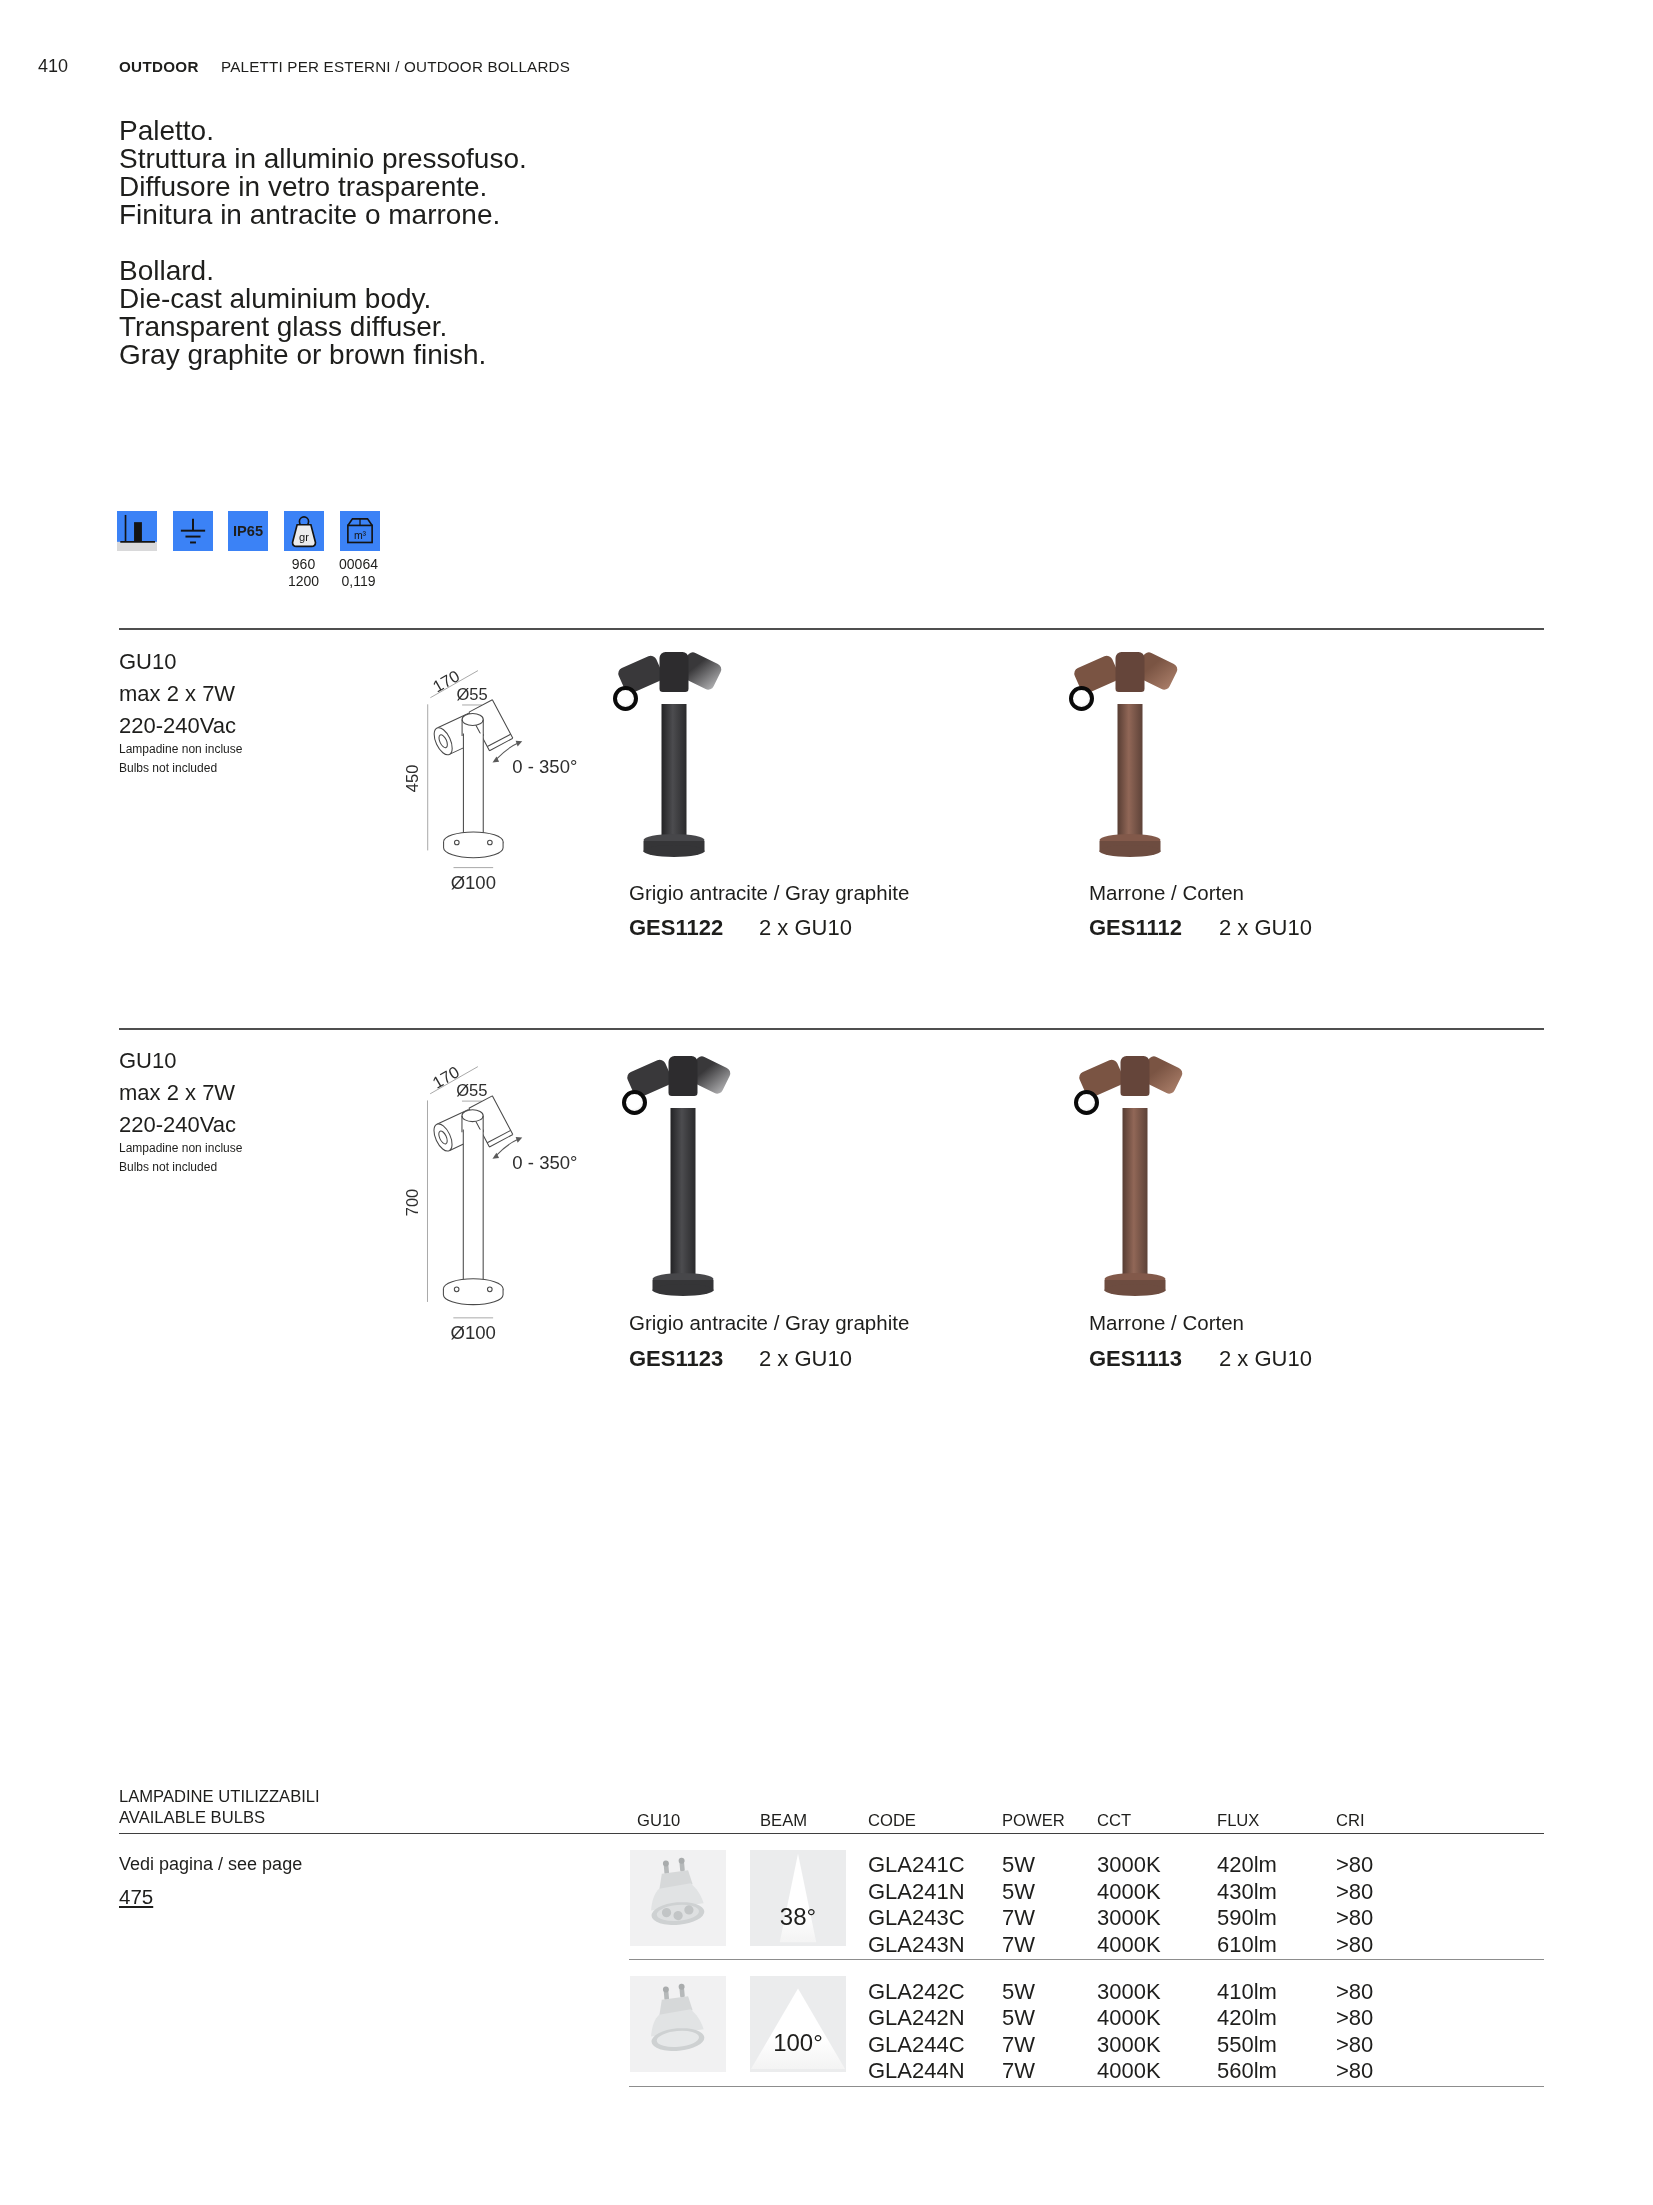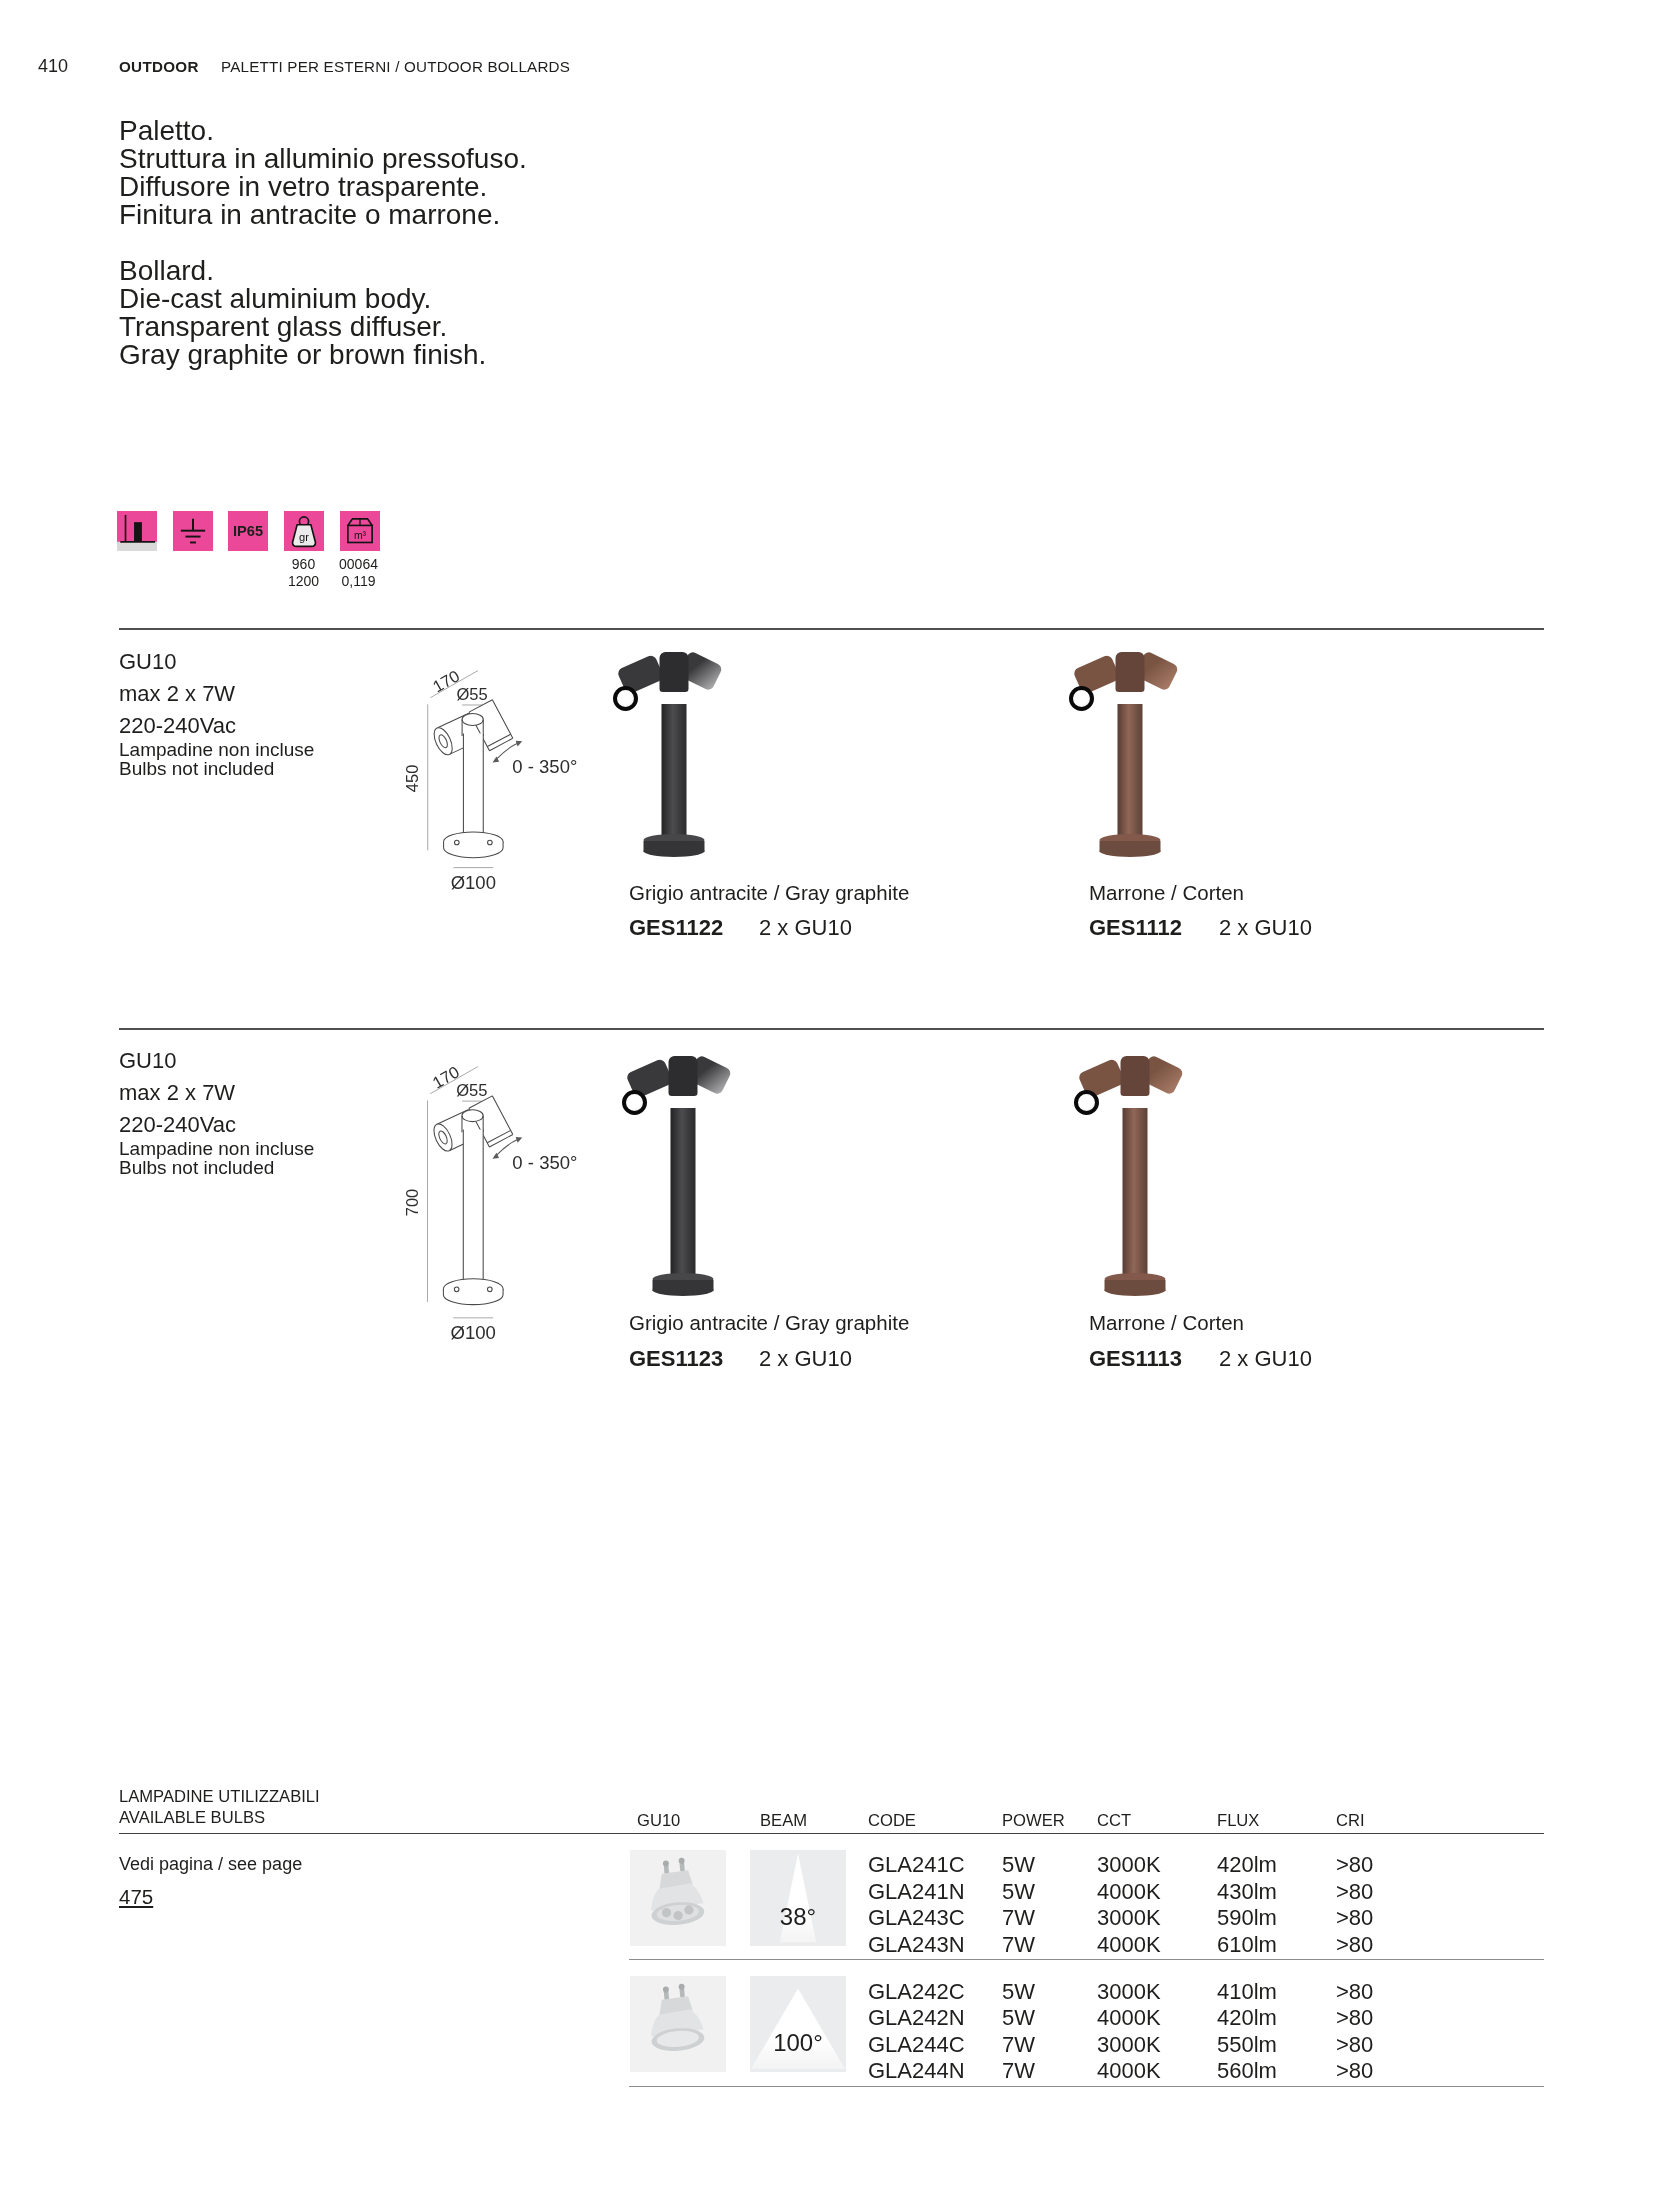--- a/index.html
+++ b/index.html
@@ -6,24 +6,24 @@
   #page{position:relative;width:1654px;height:2205px;background:#ffffff;
         font-family:"Liberation Sans","DejaVu Sans",sans-serif;color:#1e1e1c;overflow:hidden;}
   .abs{position:absolute;}
   .rule{position:absolute;height:2px;background:#4f4f4f;}
   .rule2{position:absolute;height:1.3px;background:#3f3f3f;}
   .rule3{position:absolute;height:1.3px;background:#8d8d8d;}
   .pgnum{font-size:18px;}
   .hcat{font-size:15.2px;font-weight:bold;letter-spacing:0.3px;}
   .hsub{font-size:15.2px;letter-spacing:0.2px;}
   .desc{font-size:28px;line-height:28px;}
-  .iconbox{position:absolute;width:40px;height:40px;background:#ec4899;}
+  .iconbox{position:absolute;width:40px;height:40px;background:#3b82f6;}
   .icval{font-size:14px;line-height:17px;text-align:center;}
   .spec1{font-size:22px;line-height:32px;}
-  .note{font-size:19px;line-height:19px;}
+  .note{font-size:12px;line-height:19px;}
   .finish{font-size:20.5px;}
   .code{font-size:22px;font-weight:bold;}
   .lamping{font-size:22px;}
   .colh{font-size:16.6px;}
   .cell{font-size:22px;}
   .ttl{font-size:16.6px;line-height:20.5px;}
   .seep{font-size:18px;}
   .seepn{font-size:20.5px;text-decoration:underline;}
   .photobox{position:absolute;width:96px;height:96px;background:#f1f1f2;}
   .beambox{position:absolute;width:96px;height:96px;background:#ebeced;}

